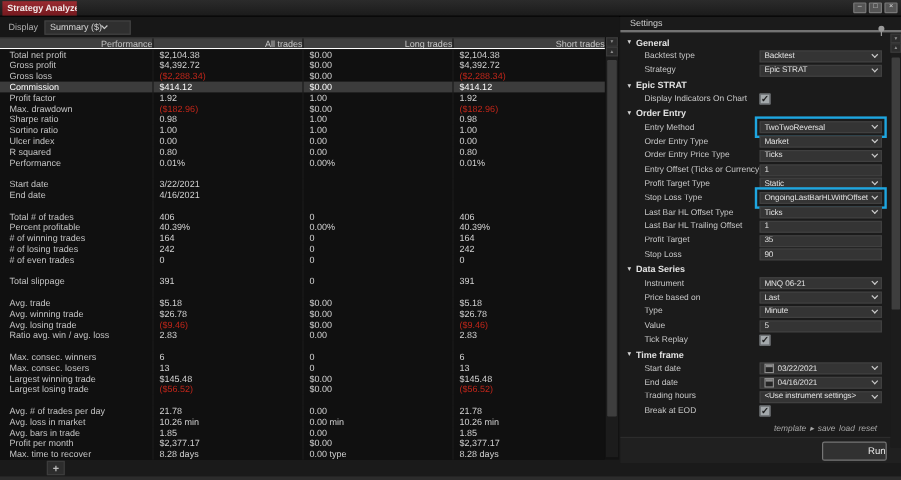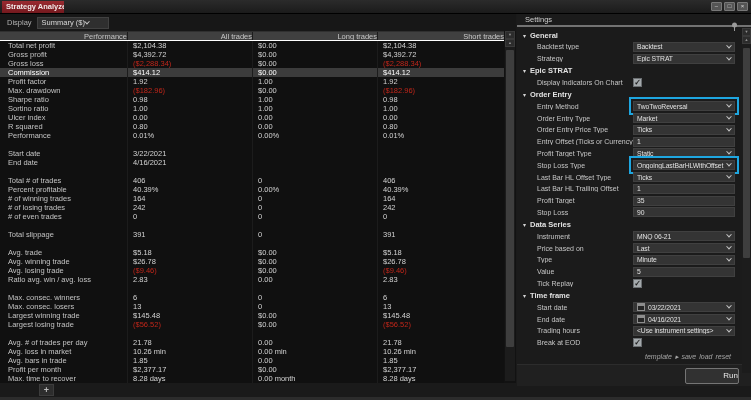--- a/index.html
+++ b/index.html
@@ -329,21 +329,21 @@
         </div>
         <div class="t-row">
           <div class="cell c0">Profit per month</div>
           <div class="cell c1">$2,377.17</div>
           <div class="cell c2">$0.00</div>
           <div class="cell c3">$2,377.17</div>
         </div>
         <div class="t-row">
           <div class="cell c0">Max. time to recover</div>
           <div class="cell c1">8.28 days</div>
-          <div class="cell c2">0.00 month</div>
+          <div class="cell c2">0.00 type</div>
           <div class="cell c3">8.28 days</div>
         </div>
       </div>
   </div>
   <div class="vscroll lp-scroll" id="lp-scroll">
       <div class="sb-btn">▼</div>
       <div class="sb-btn">▲</div>
 
   <div class="thumb"></div>
     </div>

